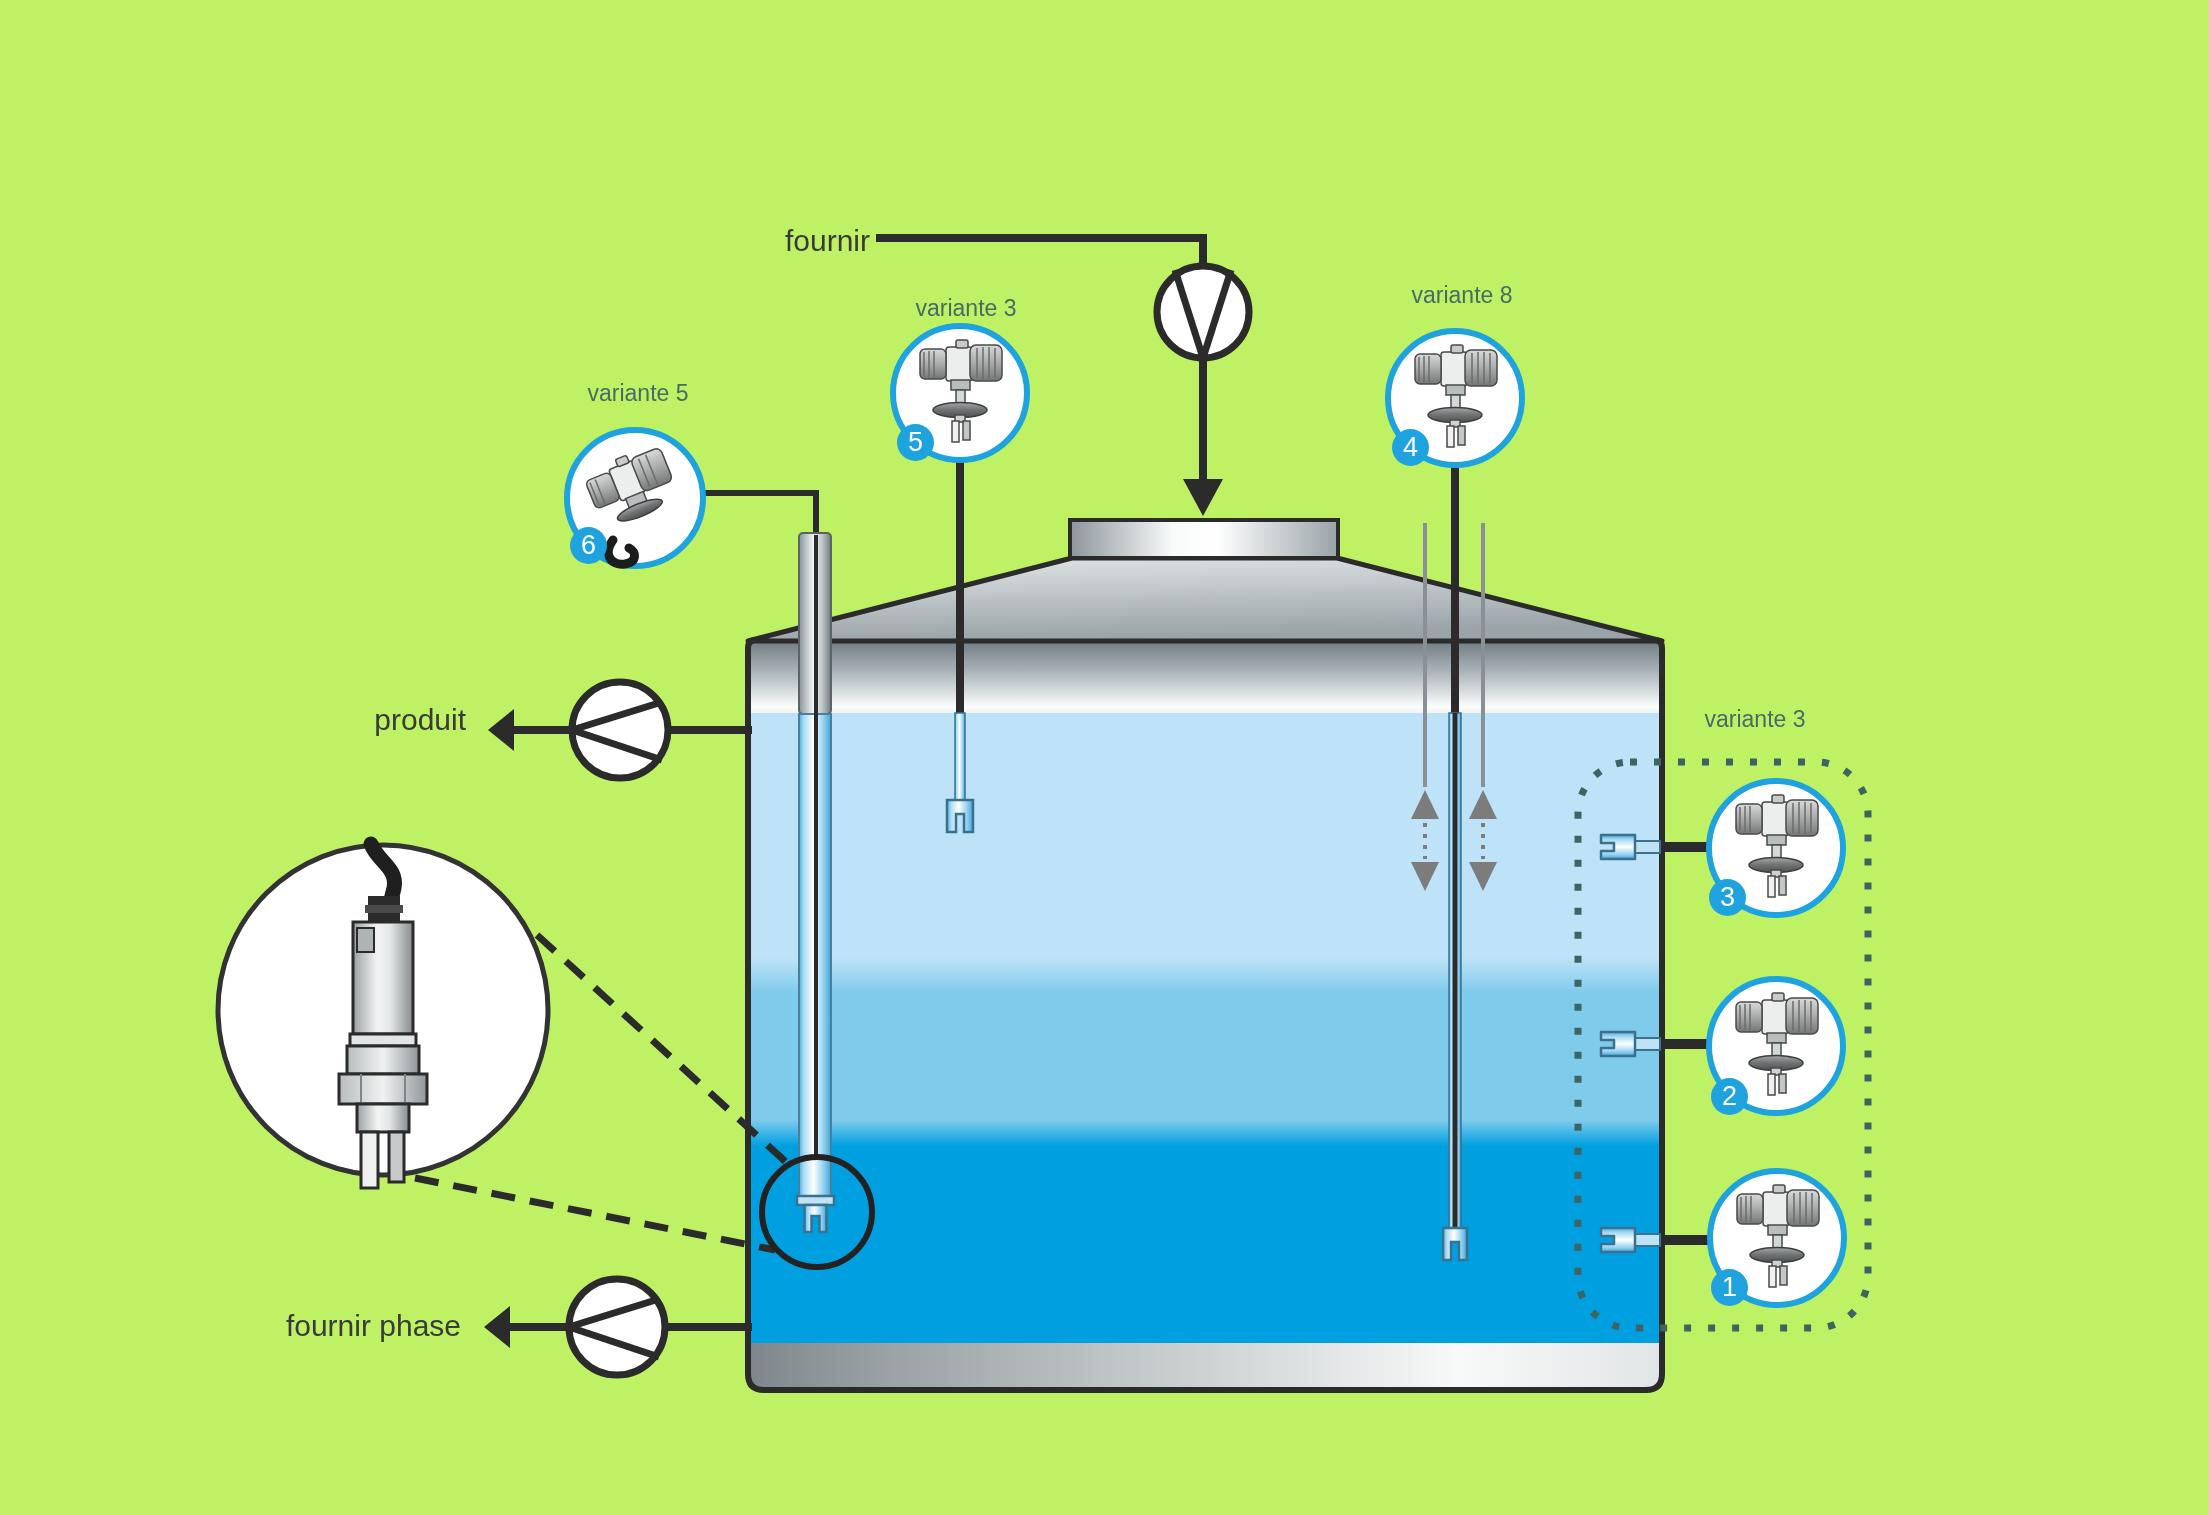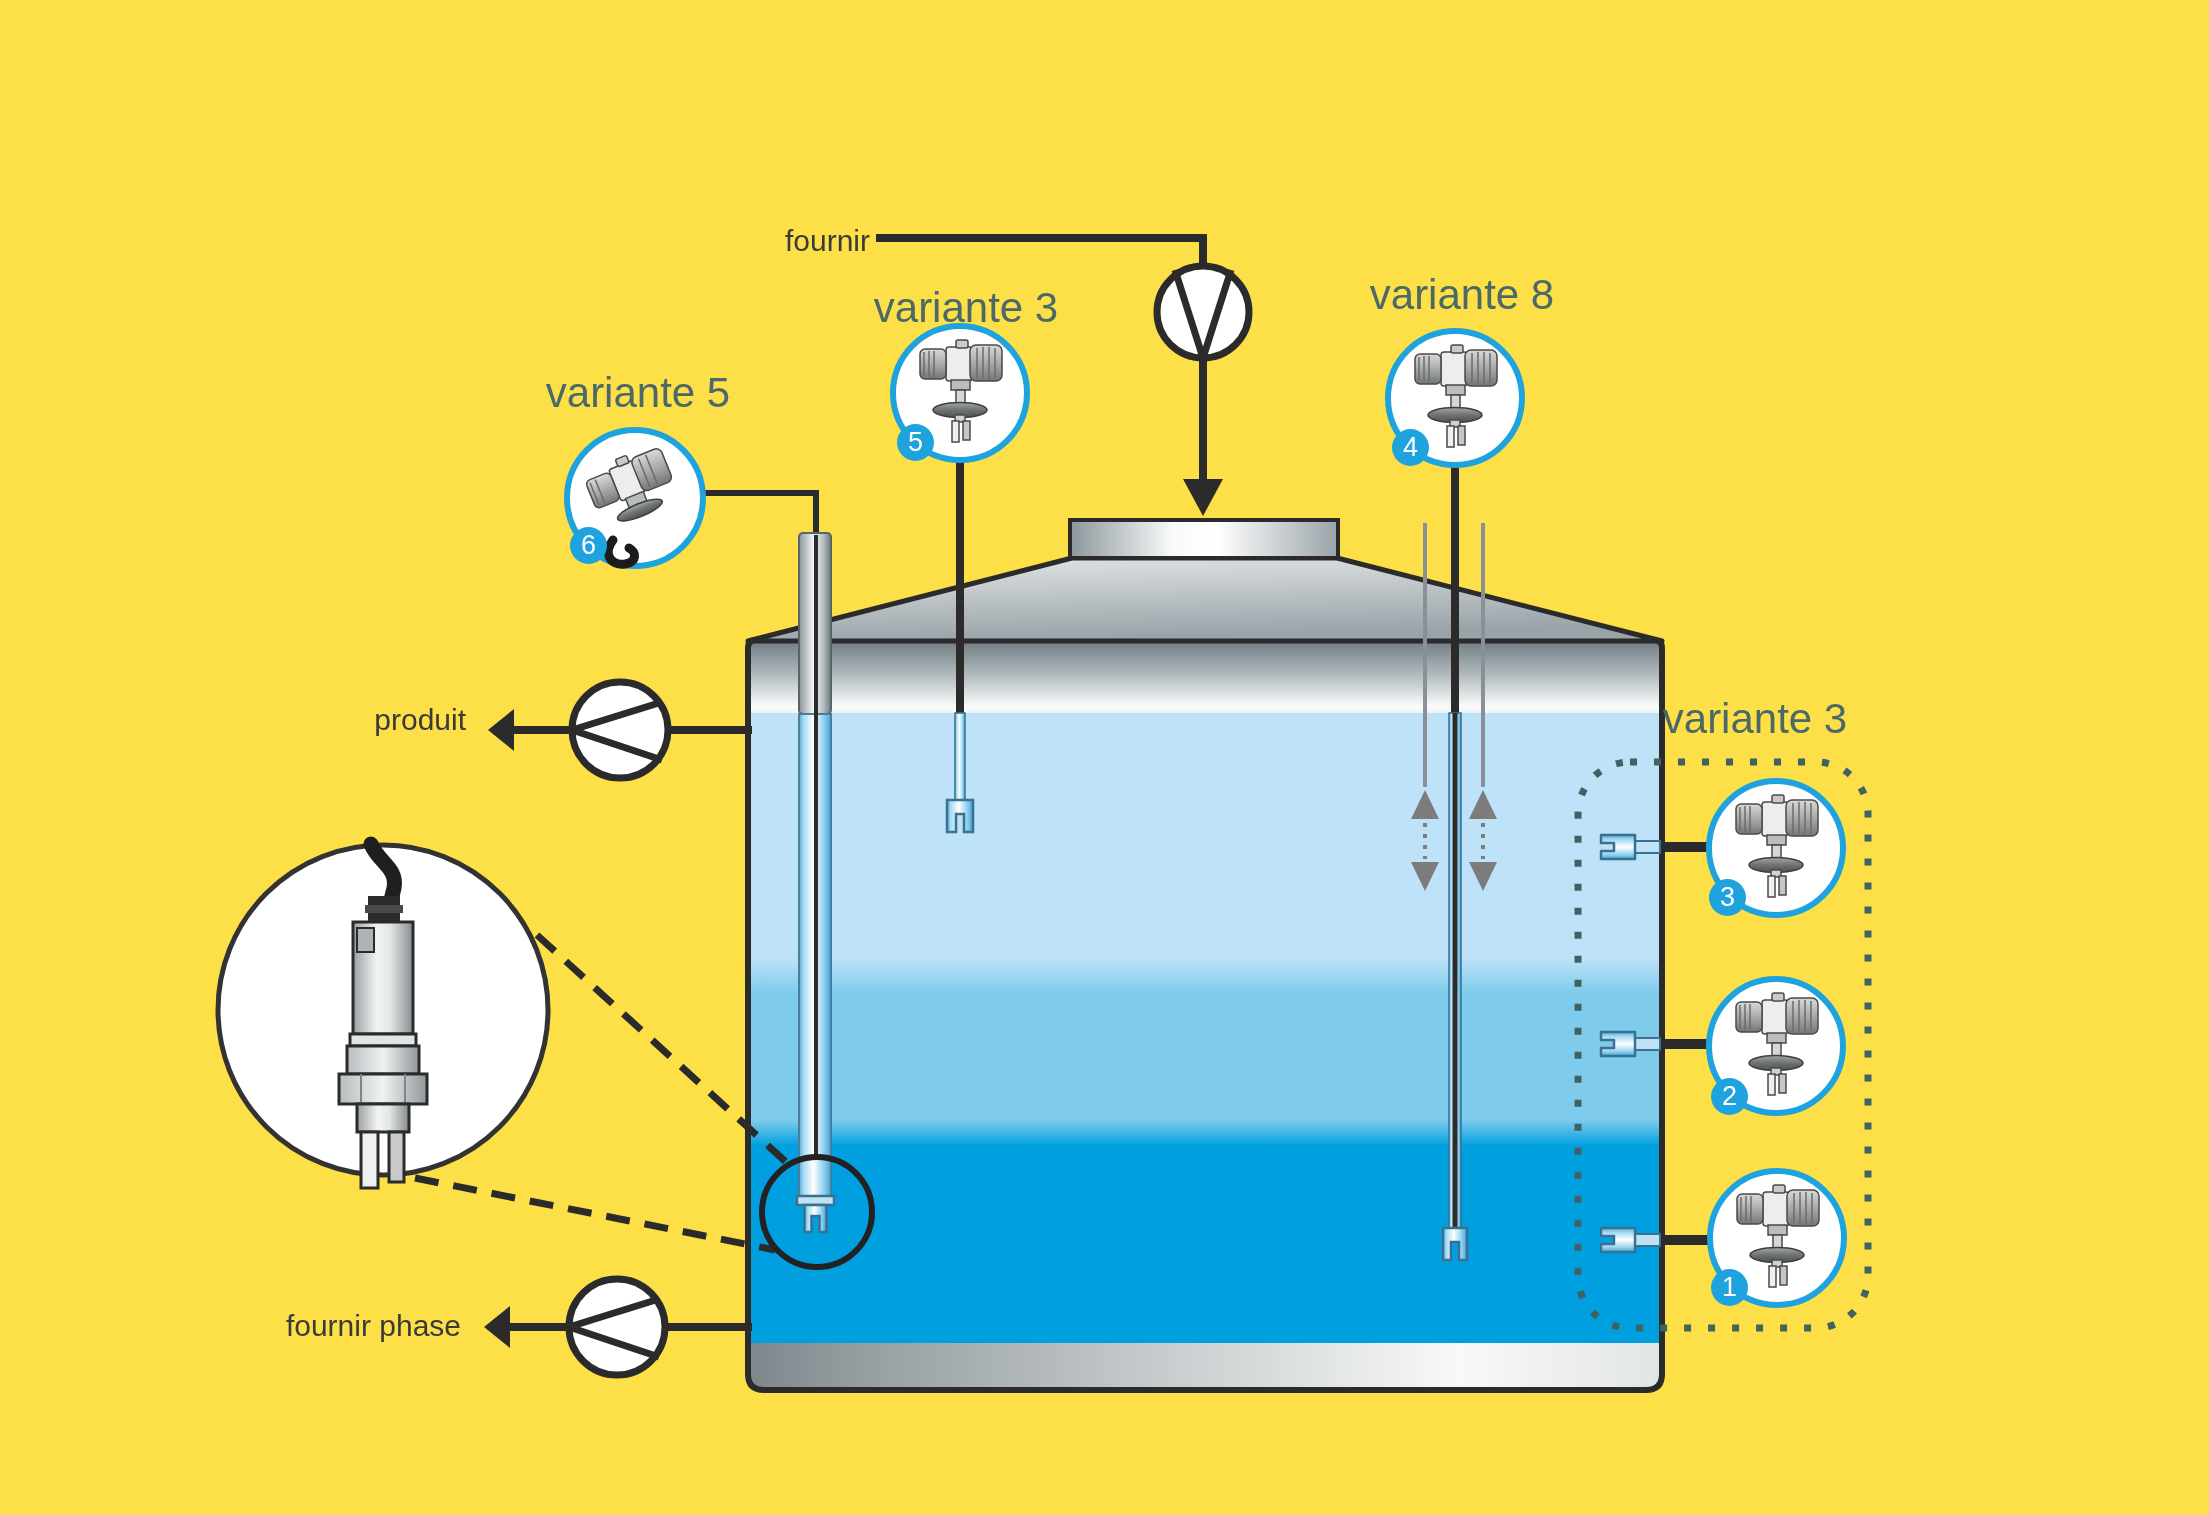--- a/index.html
+++ b/index.html
@@ -1,20 +1,20 @@
 <!DOCTYPE html>
 <html><head>
 <meta charset="utf-8">
 <style>
   html,body{margin:0;padding:0;background:#D6DDD9;}
-  .canvas{position:relative;width:2209px;height:1515px;background:#fde047;overflow:hidden;
+  .canvas{position:relative;width:2209px;height:1515px;background:#bef264;overflow:hidden;
           font-family:"Liberation Sans", sans-serif;}
   svg{position:absolute;left:0;top:0;}
   .lbl{position:absolute;font-size:30px;color:#3A3A39;white-space:nowrap;line-height:36px;}
-  .lbl.teal{color:#4A6968;font-size:42px;transform:translateX(-50%);text-align:right;}
+  .lbl.teal{color:#4A6968;font-size:23px;transform:translateX(-50%);text-align:right;}
   .badge{position:absolute;width:37px;height:37px;border-radius:50%;background:#1FA3DE;
          color:#fff;font-size:27px;display:flex;align-items:center;justify-content:center;}
 </style>
 </head>
 <body>
 
 <div class="canvas">
 
 <svg width="2209" height="1515" viewBox="0 0 2209 1515">
   <defs>

